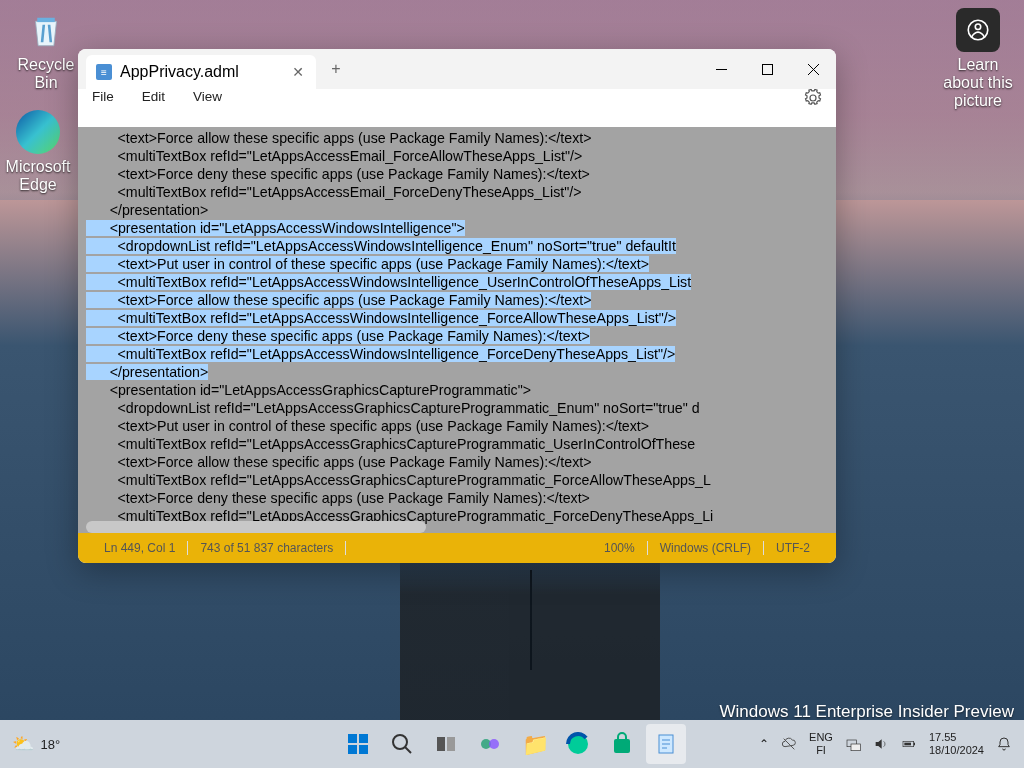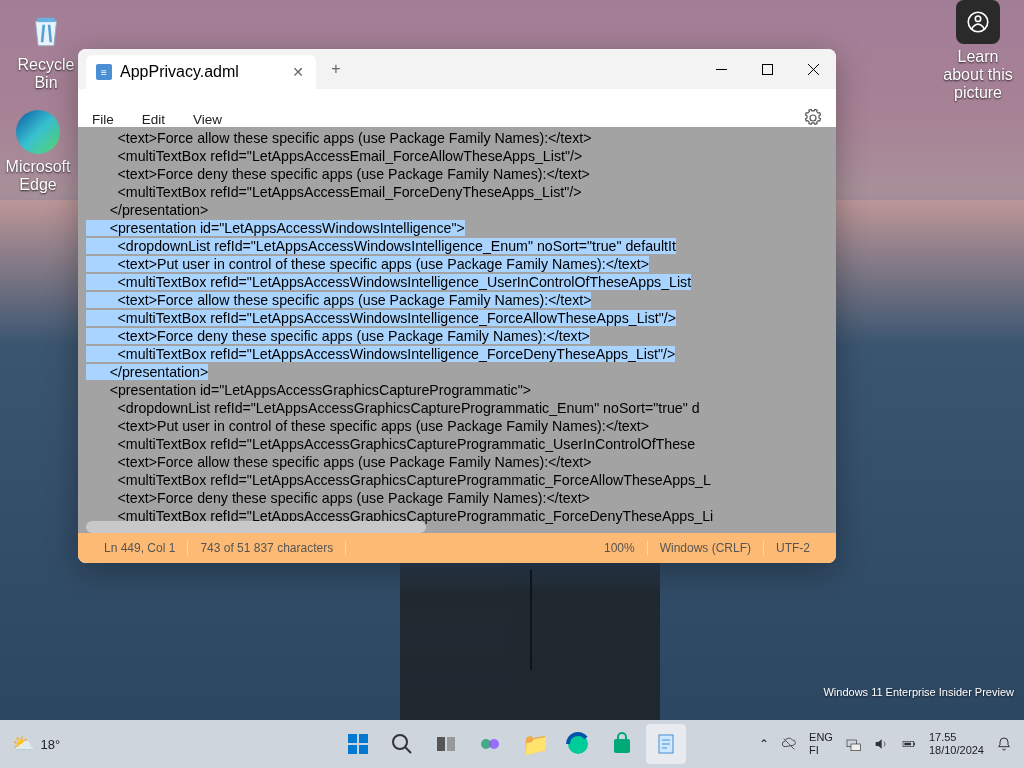--- a/index.html
+++ b/index.html
@@ -6,52 +6,52 @@
 body{width:1024px;height:768px;overflow:hidden;position:relative;background:linear-gradient(180deg,#8a6d8a 0%,#b08090 15%,#c49a9a 25%,#3a5570 45%,#2a4560 100%)}
 .sky-clouds{position:absolute;top:0;left:0;right:0;height:200px;background:linear-gradient(180deg,rgba(200,150,170,0.4),rgba(100,120,150,0.3))}
 .pier{position:absolute;bottom:48px;left:400px;width:260px;height:180px;background:linear-gradient(180deg,transparent 0%,#1a1a1a 30%);opacity:0.7}
 .pier::before{content:"";position:absolute;top:30px;left:50%;width:2px;height:100px;background:#000}
 .desktop-icon{position:absolute;width:76px;text-align:center;color:#fff;font-size:16px;text-shadow:0 1px 2px rgba(0,0,0,0.8)}
 .desktop-icon .ic{width:44px;height:44px;margin:0 auto 4px;display:flex;align-items:center;justify-content:center}
 .recycle{top:8px;left:8px}
 .recycle .ic svg{width:42px;height:42px}
 .edge{top:110px;left:0}
 .edge .ic{background:linear-gradient(135deg,#0c59a4,#38c1d0,#5ad769);border-radius:50%}
-.learn{top:0;right:8px}
+.learn{top:8px;right:8px}
 .learn .ic{background:#2a2a2a;border-radius:8px;color:#fff;font-size:24px}
-.watermark{position:absolute;bottom:68px;right:10px;color:#fff;font-size:11px;text-align:right;text-shadow:0 1px 2px rgba(0,0,0,0.6);line-height:1.4}
+.watermark{position:absolute;bottom:44px;right:10px;color:#fff;font-size:17px;text-align:right;text-shadow:0 1px 2px rgba(0,0,0,0.6);line-height:1.4}
 .window{position:absolute;top:49px;left:78px;width:758px;height:514px;background:#f9f9f9;border-radius:8px;box-shadow:0 8px 32px rgba(0,0,0,0.3);display:flex;flex-direction:column;overflow:hidden}
 .titlebar{height:40px;display:flex;align-items:center;background:#f3f3f3}
 .tab{display:flex;align-items:center;height:34px;margin-top:6px;margin-left:8px;background:#fff;border-radius:6px 6px 0 0;padding:0 10px;gap:8px;min-width:230px}
 .tab-icon{width:16px;height:16px;background:#4a8fd4;border-radius:2px;display:flex;align-items:center;justify-content:center;color:#fff;font-size:10px}
 .tab-title{font-size:16px;flex:1}
 .tab-close{width:16px;height:16px;display:flex;align-items:center;justify-content:center;font-size:14px;color:#666}
 .newtab{width:32px;height:32px;display:flex;align-items:center;justify-content:center;font-size:16px;color:#666;margin-left:4px}
 .winbtns{margin-left:auto;display:flex}
 .winbtn{width:46px;height:40px;display:flex;align-items:center;justify-content:center;font-size:12px}
 .winbtn svg{width:11px;height:11px}
-.menubar{height:38px;display:flex;align-items:flex-end;padding:0 14px;gap:28px;background:#fff;font-size:13.5px;color:#222}
+.menubar{height:38px;display:flex;align-items:flex-start;padding:0 14px;gap:28px;background:#fff;font-size:13.5px;color:#222}
 .menubar .spacer{flex:1}
 .gear{width:18px;height:18px;color:#555}
 .editor{flex:1;background:#a3a3a3;overflow:hidden;position:relative}
 .code{font-family:Consolas,monospace;font-size:14.2px;line-height:18px;white-space:pre;padding:2px 0 0 8px;color:#000}
 .hl{background:#a8d4ff;display:inline}
 .hscroll{position:absolute;bottom:0;left:8px;width:340px;height:12px;background:#c8c8c8;border-radius:6px}
-.statusbar{height:30px;background:#fdba74;display:flex;align-items:center;padding:0 14px;font-size:12px;color:#555;gap:0}
+.statusbar{height:30px;background:#eab308;display:flex;align-items:center;padding:0 14px;font-size:12px;color:#555;gap:0}
 .statusbar>div{padding:0 12px;border-right:1px solid #ddd}
 .statusbar>div:last-child{border:none}
 .statusbar .sp{flex:1;border:none}
 .taskbar{position:absolute;bottom:0;left:0;right:0;height:48px;background:rgba(235,238,243,0.85);backdrop-filter:blur(20px);display:flex;align-items:center}
 .weather{display:flex;align-items:center;gap:6px;padding-left:12px;font-size:13px;color:#222}
 .weather .wic{font-size:18px}
 .tcenter{position:absolute;left:50%;transform:translateX(-50%);display:flex;gap:4px}
 .tbtn{width:40px;height:40px;display:flex;align-items:center;justify-content:center;border-radius:4px}
 .tbtn svg,.tbtn .emoji{width:24px;height:24px;font-size:22px}
 .tray{margin-left:auto;display:flex;align-items:center;gap:12px;padding-right:12px;font-size:12px;color:#222}
-.tray .lang{text-align:left;line-height:1.2;font-size:11px}
+.tray .lang{text-align:center;line-height:1.2;font-size:11px}
 .tray .clock{line-height:1.2;font-size:11px}
 .tray svg{width:16px;height:16px}
 </style>
 </head>
 <body>
 
 <div class="sky-clouds"></div>
 <div class="pier"></div>
 
 <div class="desktop-icon recycle">

